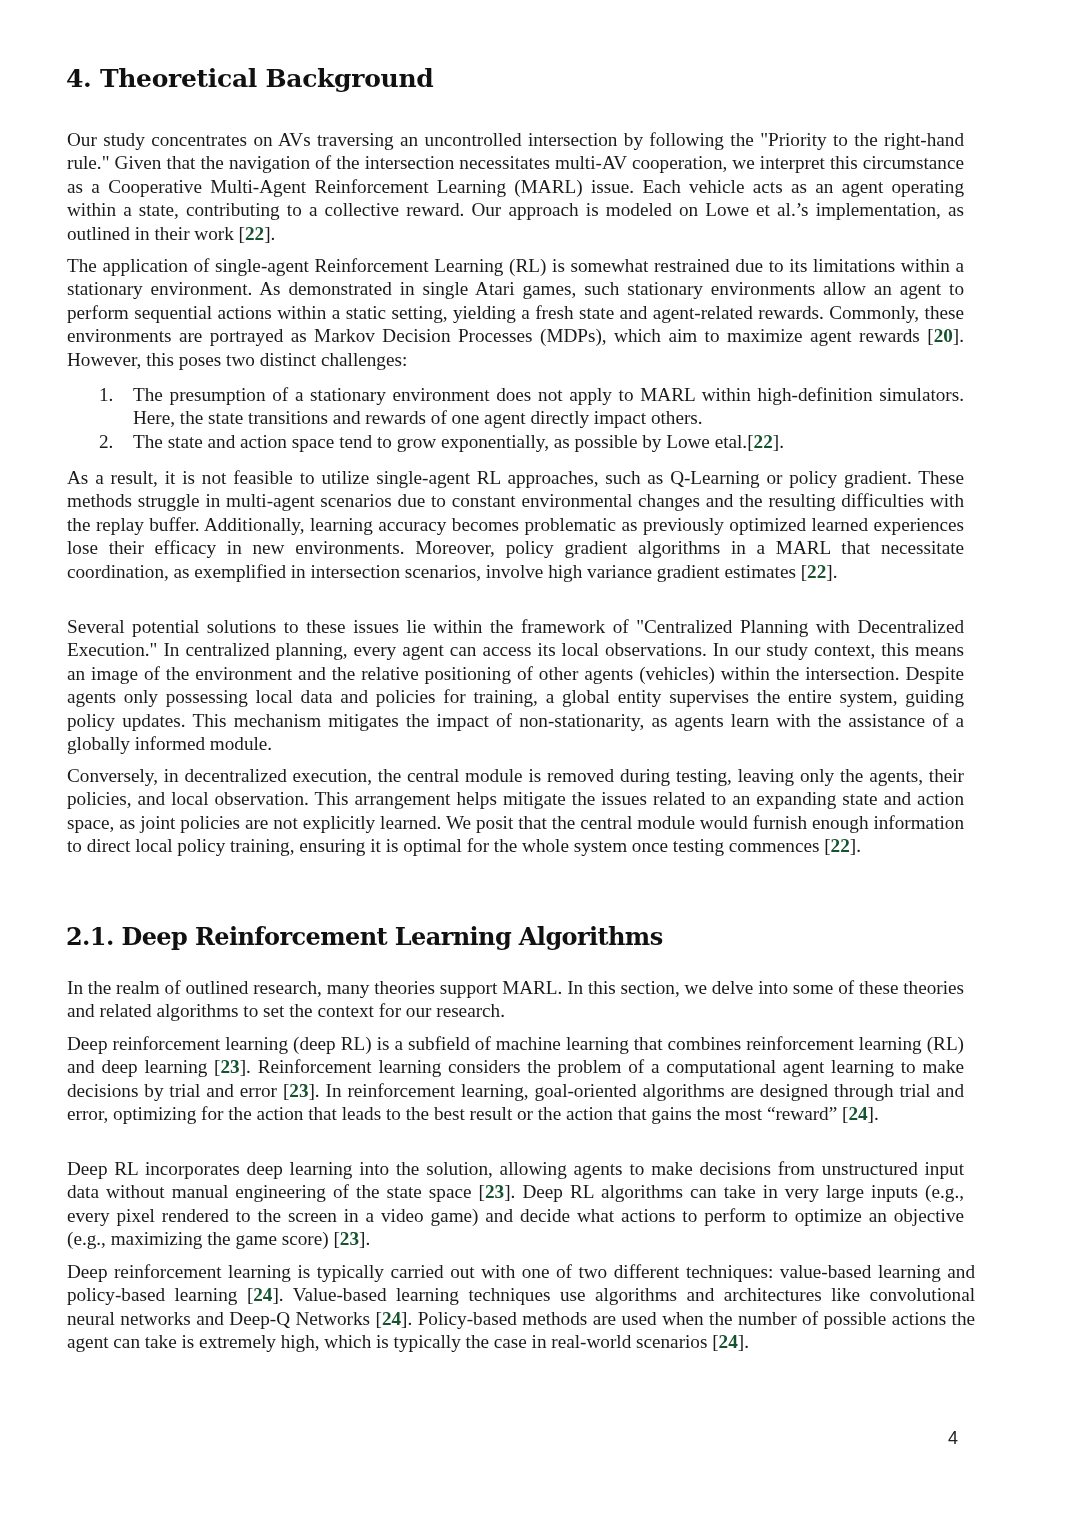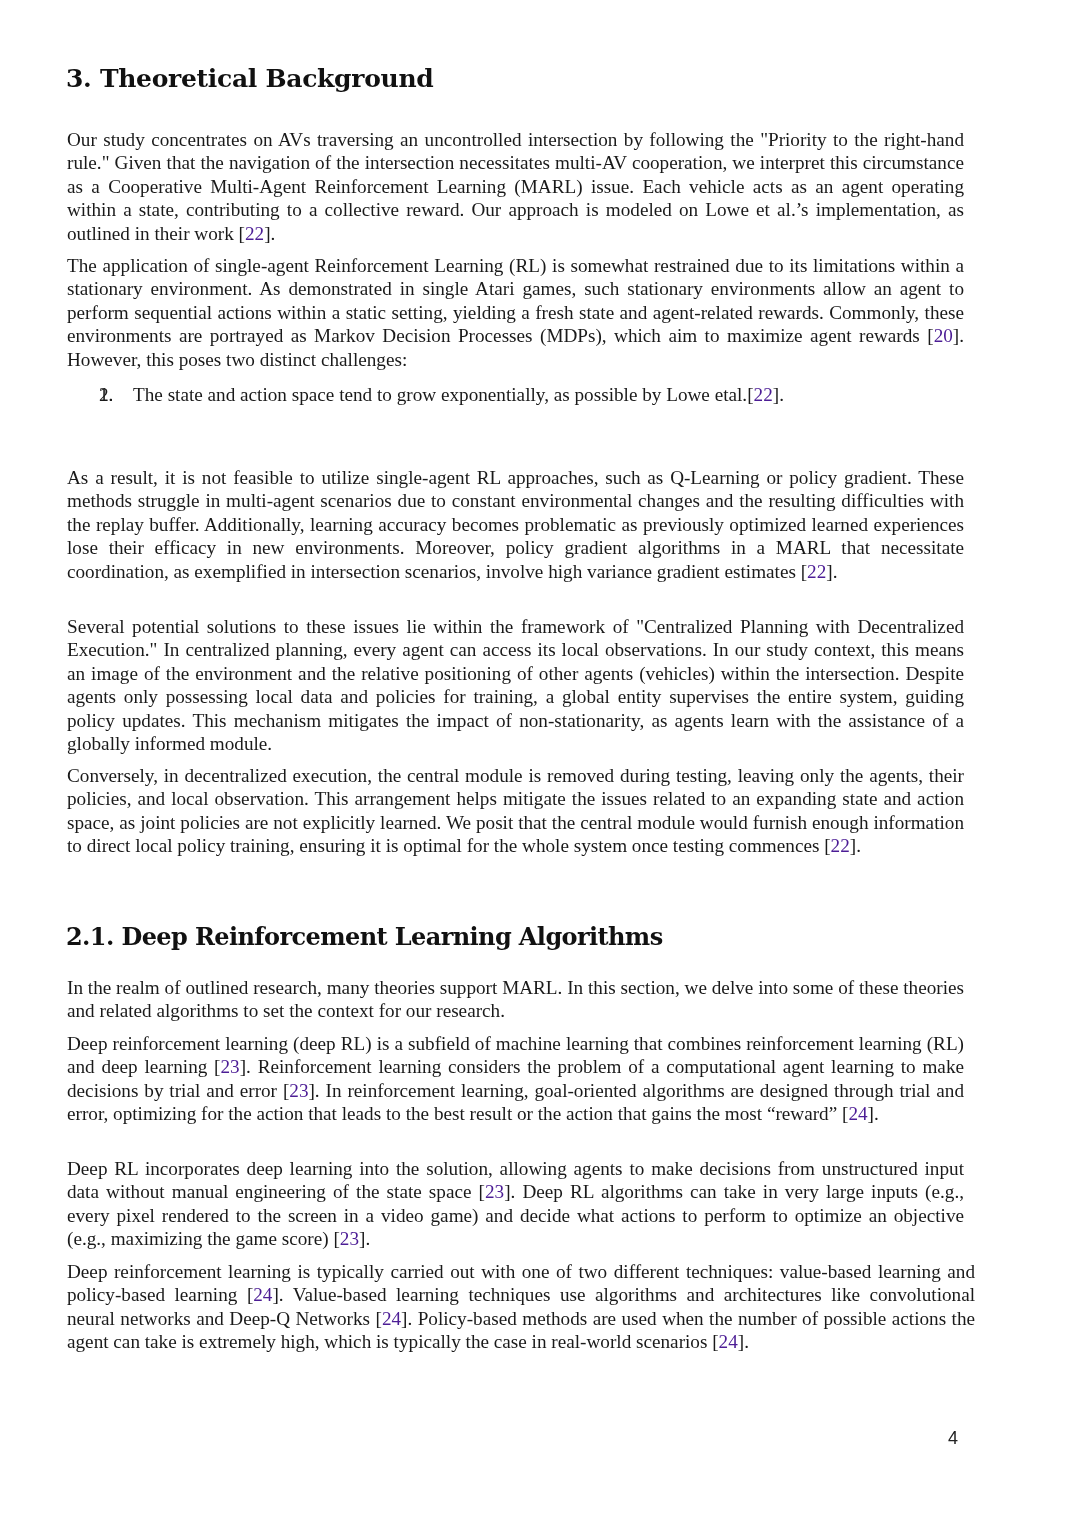--- a/index.html
+++ b/index.html
@@ -5,39 +5,39 @@
   html, body { margin: 0; padding: 0; background: #ffffff; }
   body { width: 1080px; height: 1526px; position: relative; overflow: hidden;
          font-family: "Liberation Serif", "DejaVu Serif", serif; color: #1a1a1a; }
   h1 { position: absolute; left: 66px; top: 64px; margin: 0; font-size: 25px; font-weight: bold;
        font-family: "DejaVu Serif", serif; letter-spacing: -0.3px; color: #111; }
   h2 { position: absolute; left: 66px; margin: 0; font-size: 24px; font-weight: bold;
        font-family: "DejaVu Serif", serif; letter-spacing: -0.6px; color: #111; }
   .para { position: absolute; left: 67px; width: 897px; margin: 0; font-size: 19.2px; line-height: 23.4px;
           text-align: justify; color: #1a1a1a; }
   .para.wide { width: 908px; }
-  .cite { color: #4c1d95; }
+  .cite { color: #14532d; font-weight: bold; }
   ol { position: absolute; left: 67px; width: 897px; margin: 0; padding: 0; list-style: none;
        font-size: 19.2px; line-height: 23.4px; }
   ol li { position: relative; padding-left: 66px; text-align: justify; }
   ol li .num { position: absolute; left: 32px; top: 0; }
   .pagenum { position: absolute; left: 948px; top: 1428px; font-size: 18px;
              font-family: "Liberation Sans", sans-serif; color: #222; }
 </style>
 </head>
 <body>
 
-<h1>3. Theoretical Background</h1>
+<h1>4. Theoretical Background</h1>
 
 <p class="para" style="top:128px"><span>Our study concentrates on AVs traversing an uncontrolled intersection by following the "Priority to the right-hand rule." Given that the navigation of the intersection necessitates multi-AV cooperation, we interpret this circumstance as a Cooperative Multi-Agent Reinforcement Learning (MARL) issue. Each vehicle acts as an agent operating within a state, contributing to a collective reward. Our approach is modeled on Lowe et al.’s implementation, as outlined in their work </span>[<span class="cite">22</span>]<span>.</span></p>
 
 <p class="para" style="top:254px"><span>The application of single-agent Reinforcement Learning (RL) is somewhat restrained due to its limitations within a stationary environment. As demonstrated in single Atari games, such stationary environments allow an agent to perform sequential actions within a static setting, yielding a fresh state and agent-related rewards. Commonly, these environments are portrayed as Markov Decision Processes (MDPs), which aim to maximize agent rewards </span>[<span class="cite">20</span>]<span>. However, this poses two distinct challenges:</span></p>
 
 <ol style="top:383px">
-  <li><span class="num">1.</span></li>
+  <li><span class="num">1.</span><span>The presumption of a stationary environment does not apply to MARL within high-definition simulators. Here, the state transitions and rewards of one agent directly impact others.</span></li>
   <li><span class="num">2.</span><span>The state and action space tend to grow exponentially, as possible by Lowe etal.</span>[<span class="cite">22</span>]<span>.</span></li>
 </ol>
 
 <p class="para" style="top:466px"><span>As a result, it is not feasible to utilize single-agent RL approaches, such as Q-Learning or policy gradient. These methods struggle in multi-agent scenarios due to constant environmental changes and the resulting difficulties with the replay buffer. Additionally, learning accuracy becomes problematic as previously optimized learned experiences lose their efficacy in new environments. Moreover, policy gradient algorithms in a MARL that necessitate coordination, as exemplified in intersection scenarios, involve high variance gradient estimates </span>[<span class="cite">22</span>]<span>.</span></p>
 
 <p class="para" style="top:615px"><span>Several potential solutions to these issues lie within the framework of "Centralized Planning with Decentralized Execution." In centralized planning, every agent can access its local observations. In our study context, this means an image of the environment and the relative positioning of other agents (vehicles) within the intersection. Despite agents only possessing local data and policies for training, a global entity supervises the entire system, guiding policy updates. This mechanism mitigates the impact of non-stationarity, as agents learn with the assistance of a globally informed module.</span></p>
 
 <p class="para" style="top:764px"><span>Conversely, in decentralized execution, the central module is removed during testing, leaving only the agents, their policies, and local observation. This arrangement helps mitigate the issues related to an expanding state and action space, as joint policies are not explicitly learned. We posit that the central module would furnish enough information to direct local policy training, ensuring it is optimal for the whole system once testing commences </span>[<span class="cite">22</span>]<span>.</span></p>
 
 <h2 style="top:922px">2.1. Deep Reinforcement Learning Algorithms</h2>

